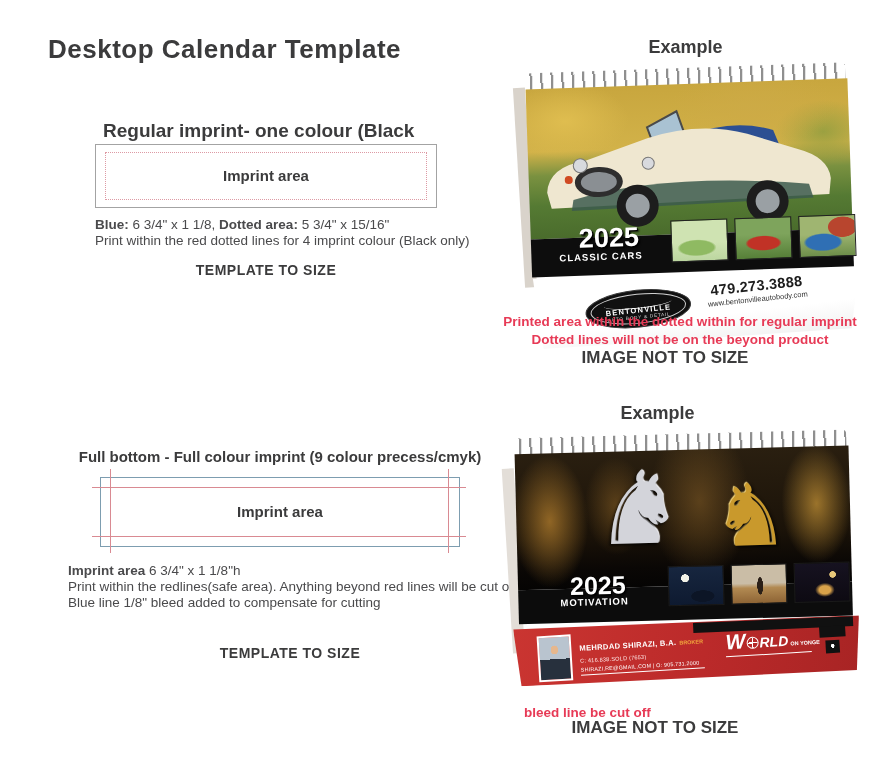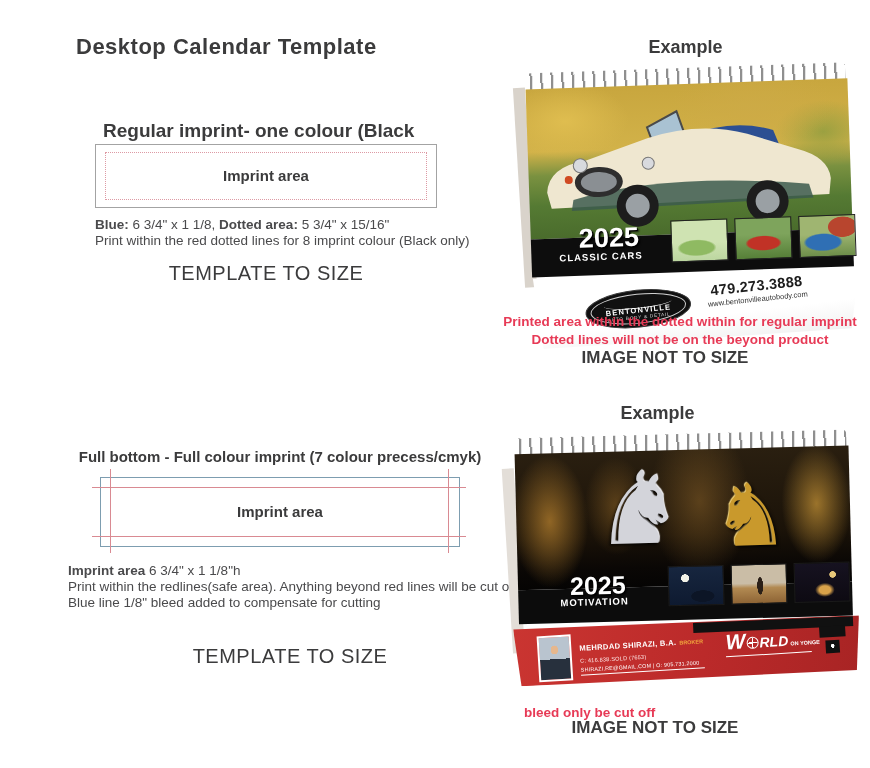--- a/index.html
+++ b/index.html
@@ -1,32 +1,32 @@
 <!DOCTYPE html>
 <html><head>
 <meta charset="utf-8">
 <style>
   html,body{margin:0;padding:0;background:#fff;}
   #frame{position:relative;width:870px;height:768px;background:#ffffff;overflow:hidden;
          font-family:"Liberation Sans",sans-serif;color:#3b3b3c;}
   .abs{position:absolute;}
 
   
-  .page-title{left:76px;top:34px;font-size:22px;font-weight:bold;letter-spacing:.5px;}
+  .page-title{left:48px;top:34px;font-size:26px;font-weight:bold;letter-spacing:.5px;}
   .example1{left:518px;top:37px;width:335px;text-align:center;font-size:18px;font-weight:bold;}
   .example2{left:490px;top:403px;width:335px;text-align:center;font-size:18px;font-weight:bold;}
   .sec1-header{left:103px;top:120px;width:340px;font-size:19px;font-weight:bold;}
   .sec2-header{left:55px;top:448px;width:450px;text-align:center;font-size:15px;font-weight:bold;}
   .spec{font-size:13.5px;line-height:16px;color:#4a4a4c;}
   .s1-spec1{left:95px;top:217px;}
   .s1-spec2{left:95px;top:233px;}
   .s2-spec1{left:68px;top:563px;}
   .s2-spec2{left:68px;top:579px;}
   .s2-spec3{left:68px;top:595px;}
-  .tts{font-size:20px;font-weight:normal;letter-spacing:.5px;}
+  .tts{font-size:14px;font-weight:bold;letter-spacing:.5px;}
   .tts1{left:95px;top:262px;width:342px;text-align:center;}
   .tts2{left:110px;top:645px;width:360px;text-align:center;}
   .rednote{font-size:13.5px;font-weight:bold;color:#e73a56;}
   .r1a{left:500px;top:314px;width:360px;text-align:center;}
   .r1b{left:500px;top:332px;width:360px;text-align:center;}
   .ints{font-size:17px;font-weight:bold;color:#3b3b3c;}
   .ints1{left:500px;top:348px;width:330px;text-align:center;}
   .r2a{left:490px;top:672px;width:330px;text-align:center;}
   .r2b{left:524px;top:689px;}
   .r2c{left:524px;top:705px;}
@@ -158,21 +158,21 @@
   <div class="abs page-title">Desktop Calendar Template</div>
 
   <div class="abs sec1-header">Regular imprint- one colour (Black only)</div>
 
   <div class="abs box1">
     <div class="box1-dotted"></div>
     <div class="box-label">Imprint area</div>
   </div>
 
   <div class="abs spec s1-spec1"><b>Blue:</b><span> 6 3/4" x 1 1/8, </span><b>Dotted area:</b><span> 5 3/4" x 15/16"</span></div>
-  <div class="abs spec s1-spec2">Print within the red dotted lines for 8 imprint colour (Black only)</div>
+  <div class="abs spec s1-spec2">Print within the red dotted lines for 4 imprint colour (Black only)</div>
 
   <div class="abs tts tts1">TEMPLATE TO SIZE</div>
 
   <div class="abs example1">Example</div>
 
   <div class="abs cal1">
     <div class="cal-side"></div>
     <div class="spiral sp1"></div>
 
     <div class="photo1">
@@ -214,21 +214,21 @@
         <div class="phone1">479.273.3888</div>
         <div class="web1">www.bentonvilleautobody.com</div>
       </div>
     </div>
   </div>
 
   <div class="abs rednote r1a">Printed area within the dotted within for regular imprint</div>
   <div class="abs rednote r1b">Dotted lines will not be on the beyond product</div>
   <div class="abs ints ints1">IMAGE NOT TO SIZE</div>
 
-  <div class="abs sec2-header">Full bottom - Full colour imprint (7 colour precess/cmyk)</div>
+  <div class="abs sec2-header">Full bottom - Full colour imprint (9 colour precess/cmyk)</div>
 
   <div class="abs box2">
     <div class="box-label">Imprint area</div>
   </div>
   <div class="redline rl-top"></div>
   <div class="redline rl-bottom"></div>
   <div class="redline rl-left"></div>
   <div class="redline rl-right"></div>
 
   <div class="abs spec s2-spec1"><b>Imprint area</b><span> 6 3/4" x 1 1/8"h</span></div>
@@ -271,16 +271,16 @@
           <span class="globe"></span>
           <span class="world-rld">RLD</span>
           <span class="world-suffix">ON YONGE</span>
       </div>
       <div class="world-line"></div>
       <div class="minilogo ml1"></div>
       <div class="minilogo ml2"></div>
     </div>
   </div>
 
-  <div class="abs rednote r2c">bleed only be cut off</div>
+  <div class="abs rednote r2c">bleed line be cut off</div>
   <div class="abs ints ints2">IMAGE NOT TO SIZE</div>
 
 </div>
 
 </body></html>

